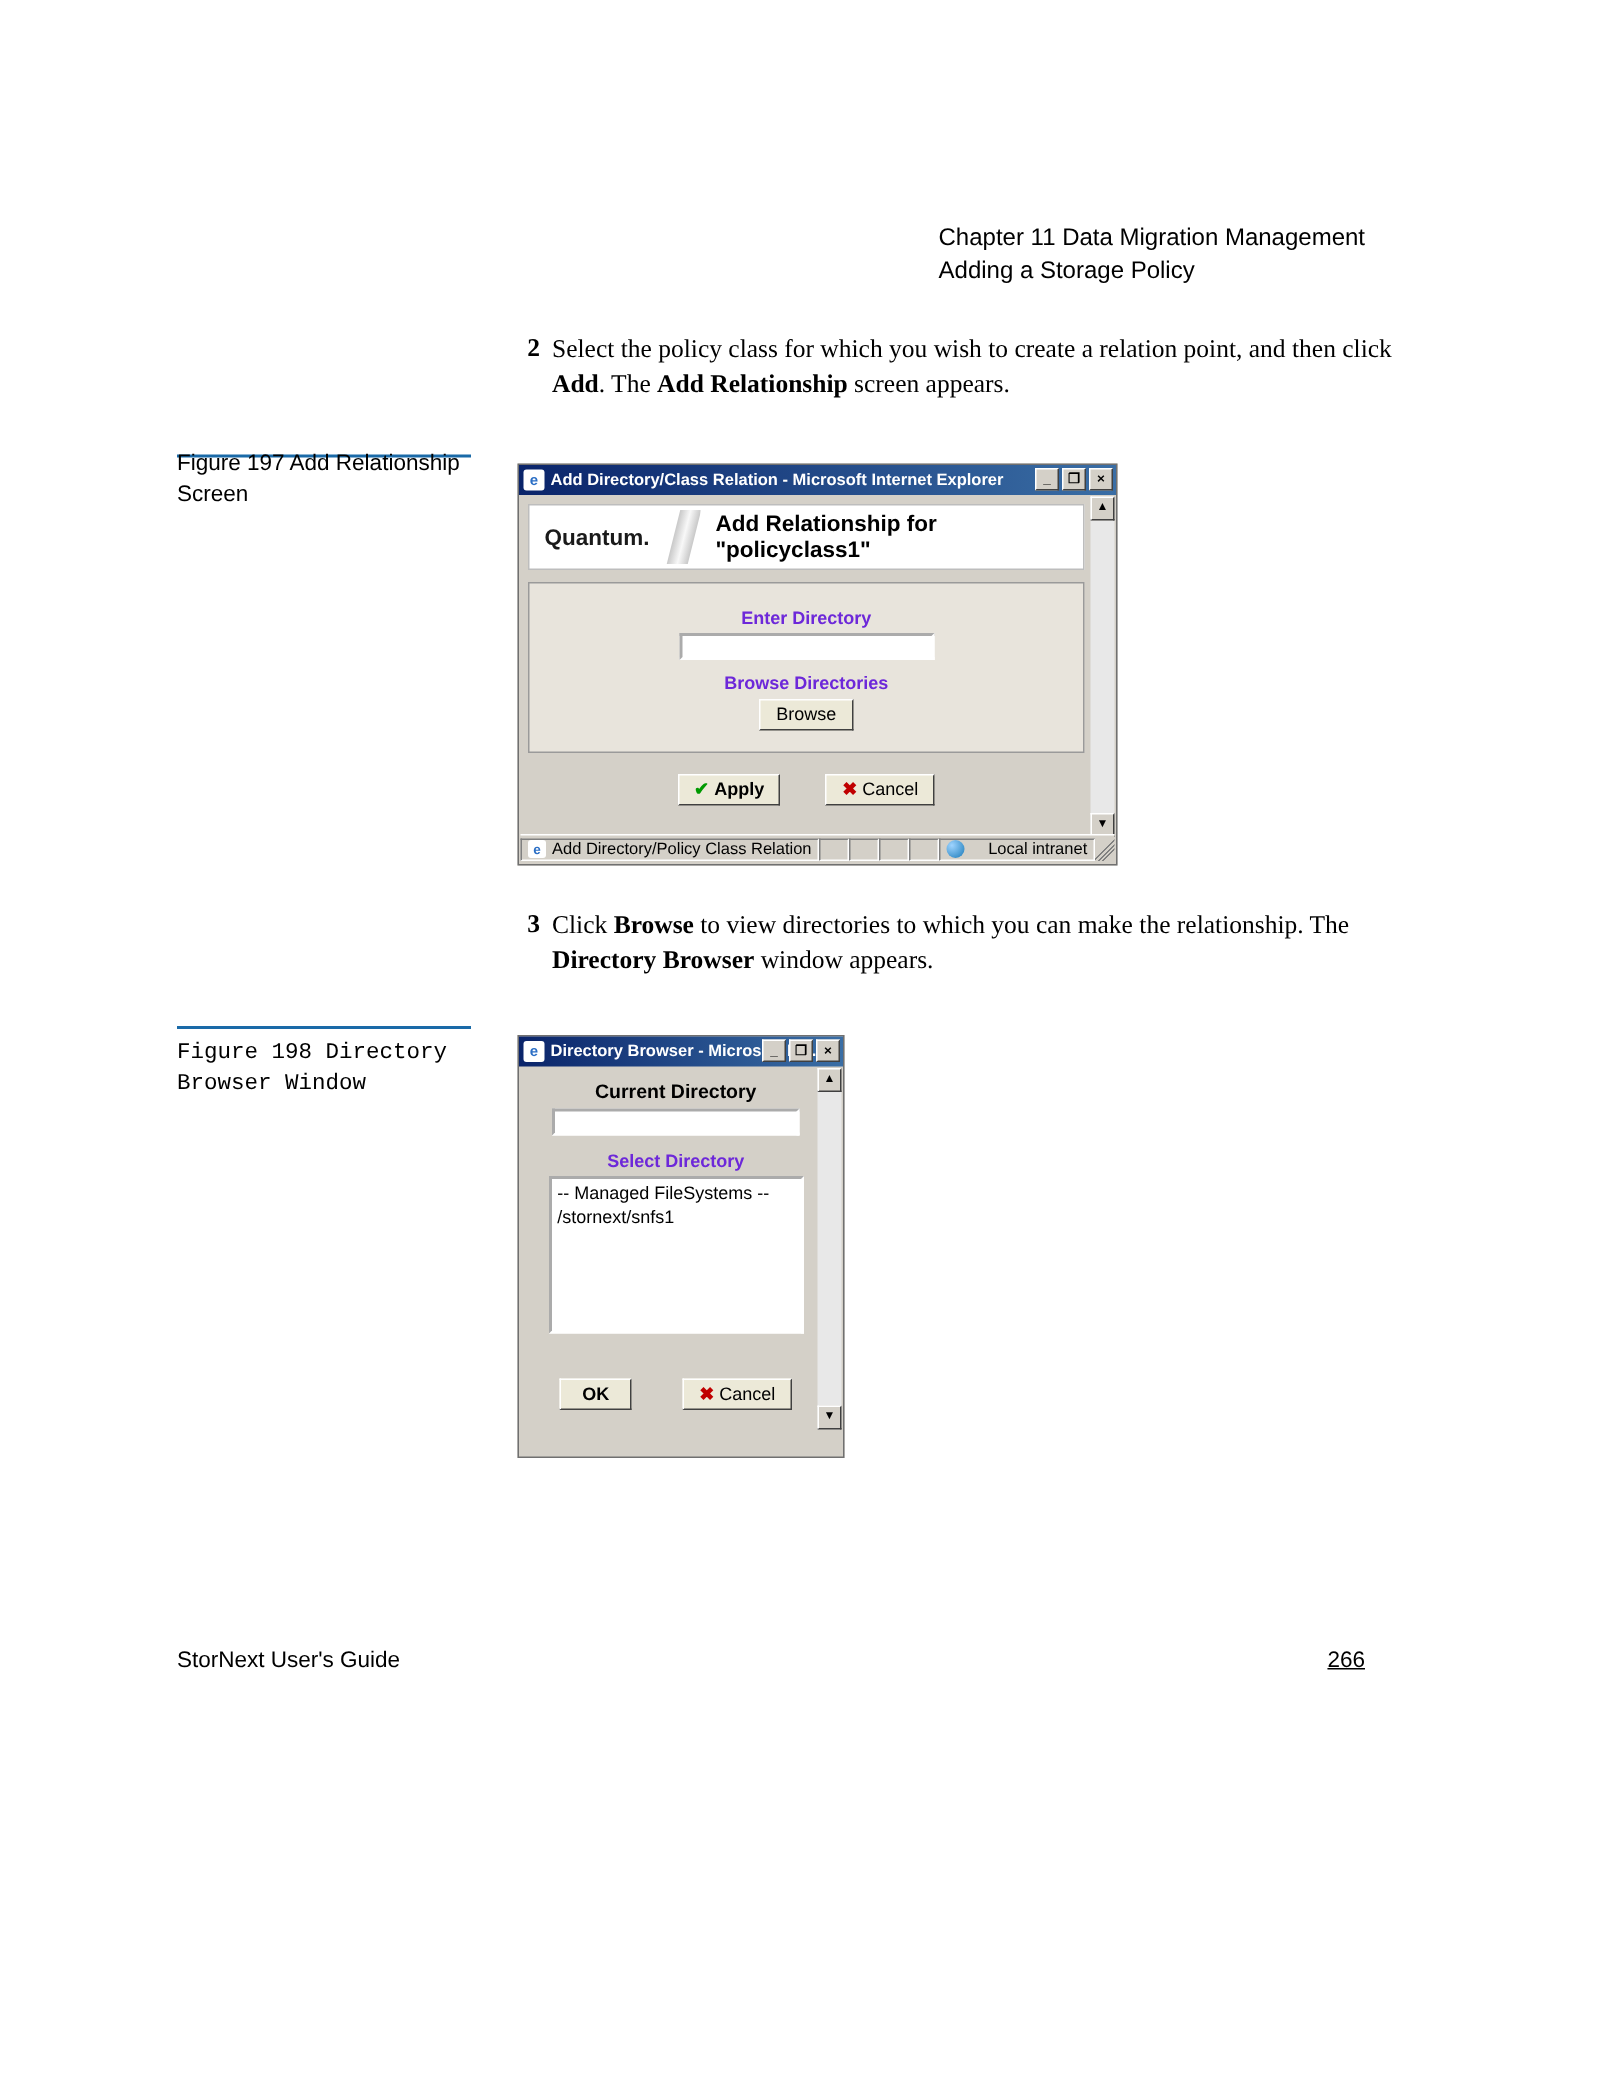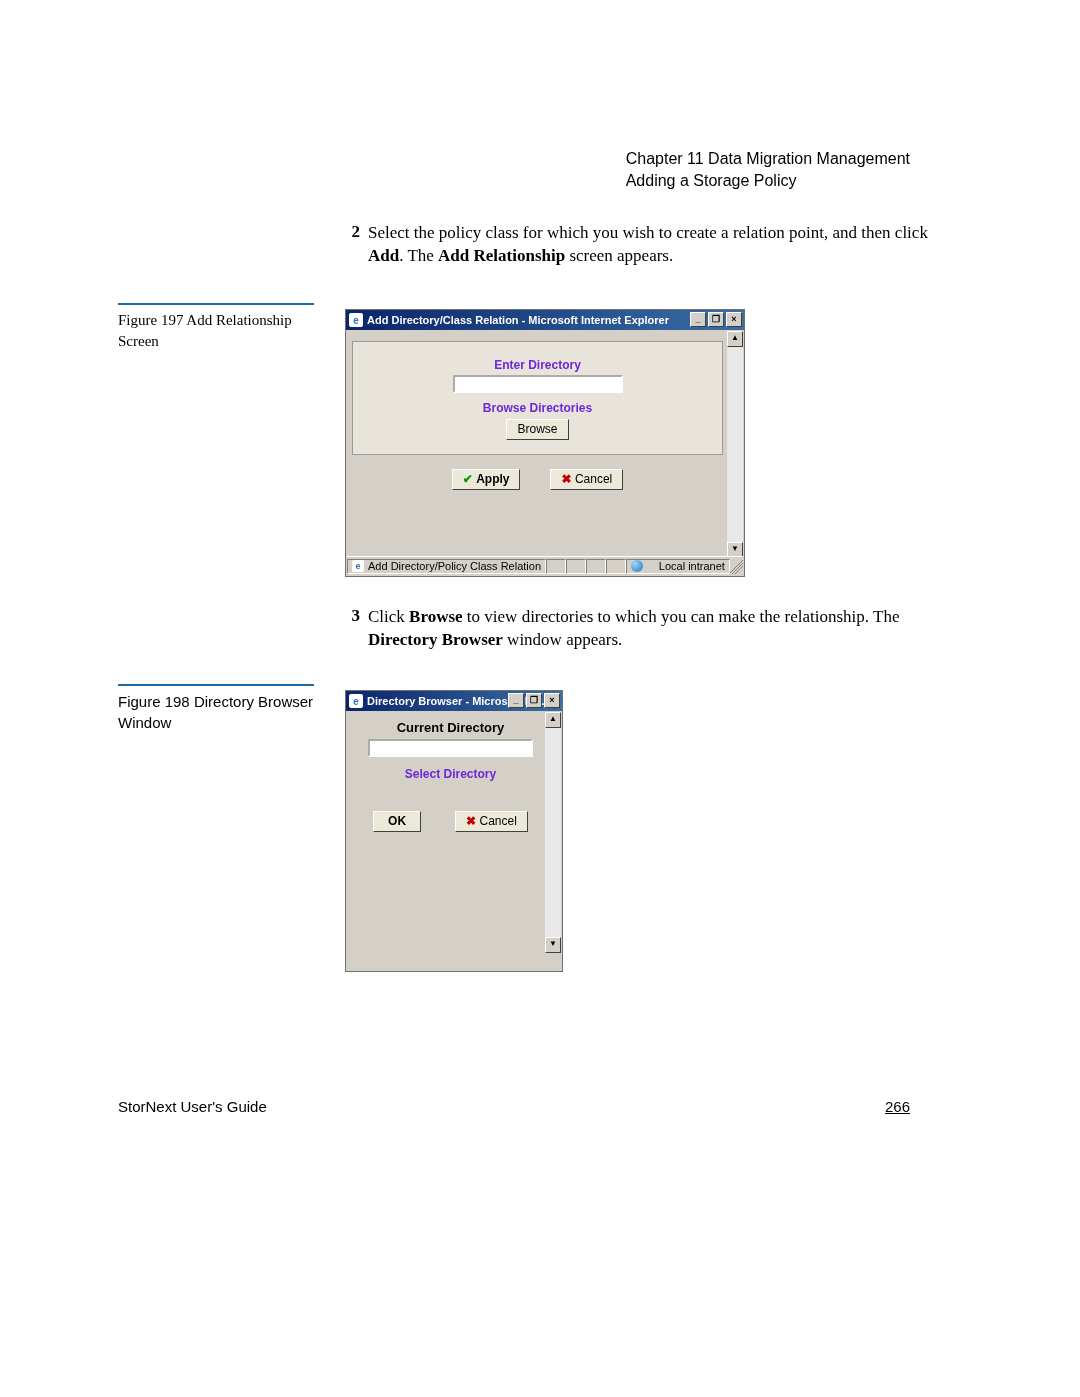--- a/index.html
+++ b/index.html
@@ -300,39 +300,44 @@
 </div>
 
 <div class="step-row" style="left:340px; top:222px;">
   <div class="step-num">2</div>
   <div class="step-text">
     <span>Select the policy class for which you wish to create a relation point, and then click </span><b>Add</b><span>. The </span><b>Add Relationship</b><span> screen appears.</span>
   </div>
 </div>
 
 <div class="caption-rule" style="left:118px; top:303px; width:196px;"></div>
-<div class="fig-caption" style="left:118px; top:310px;font-family:Liberation Serif, serif;">Figure 197  Add Relationship Screen</div>
+<div class="fig-caption" style="left:118px; top:298px;">Figure 197  Add Relationship Screen</div>
 
 <div class="ie-window" style="left:345px; top:309px; width:400px; height:268px;">
   <div class="titlebar">
     <span class="ie-logo">e</span>
     <span>Add Directory/Class Relation - Microsoft Internet Explorer</span>
     <div class="win-btns">
       <div class="win-btn">_</div>
       <div class="win-btn">❐</div>
       <div class="win-btn">×</div>
     </div>
   </div>
 
   <div class="scroll-track">
     <div class="scroll-arrow top">▲</div>
     <div class="scroll-arrow bot">▼</div>
   </div>
 
   <div class="content-wrap">
+    <div class="banner">
+      <span class="quantum-logo">Quantum.</span>
+      <div class="banner-slash"></div>
+      <h2>Add Relationship for "policyclass1"</h2>
+    </div>
 
     <div class="panel">
       <div class="blue-label">Enter Directory</div>
       <input class="text-input" type="text" style="">
       <div class="blue-label" style="margin-top:8px;">Browse Directories</div>
       <div class="btn-row">
         <span class="btn-like">Browse</span>
       </div>
     </div>
 
@@ -366,21 +371,21 @@
 </div>
 
 <div class="step-row" style="left:340px; top:606px;">
   <div class="step-num">3</div>
   <div class="step-text">
     <span>Click </span><b>Browse</b><span> to view directories to which you can make the relationship. The </span><b>Directory Browser</b><span> window appears.</span>
   </div>
 </div>
 
 <div class="caption-rule" style="left:118px; top:684px; width:196px;"></div>
-<div class="fig-caption" style="left:118px; top:691px;">Figure 198  Directory Browser Window</div>
+<div class="fig-caption" style="left:118px; top:691px;font-family:Liberation Mono, monospace;">Figure 198  Directory Browser Window</div>
 
 <div class="ie-window" style="left:345px; top:690px; width:218px; height:282px;">
   <div class="titlebar">
     <span class="ie-logo">e</span>
     <span>Directory Browser - Microsoft Int...</span>
     <div class="win-btns">
       <div class="win-btn">_</div>
       <div class="win-btn">❐</div>
       <div class="win-btn">×</div>
     </div>
@@ -388,20 +393,24 @@
 
   <div class="scroll-track">
     <div class="scroll-arrow top">▲</div>
     <div class="scroll-arrow bot">▼</div>
   </div>
 
   <div class="content-wrap" style="padding-right:10px;">
     <div class="db-heading">Current Directory</div>
     <input class="text-input" style="width: 165px;" type="text">
     <div class="blue-label" style="margin-top:10px;">Select Directory</div>
+    <div class="list-input">
+      <div>-- Managed FileSystems --</div>
+      <div>/stornext/snfs1</div>
+    </div>
 
     <div class="btn-row2" style="margin:30px 0 6px 0; gap:34px;">
       <span class="btn-like" style="padding:2px 14px;">
         <b>OK</b>
       </span>
       <span class="btn-like">
         <span class="red-x">✖</span>
         <span>Cancel</span>
       </span>
     </div>

